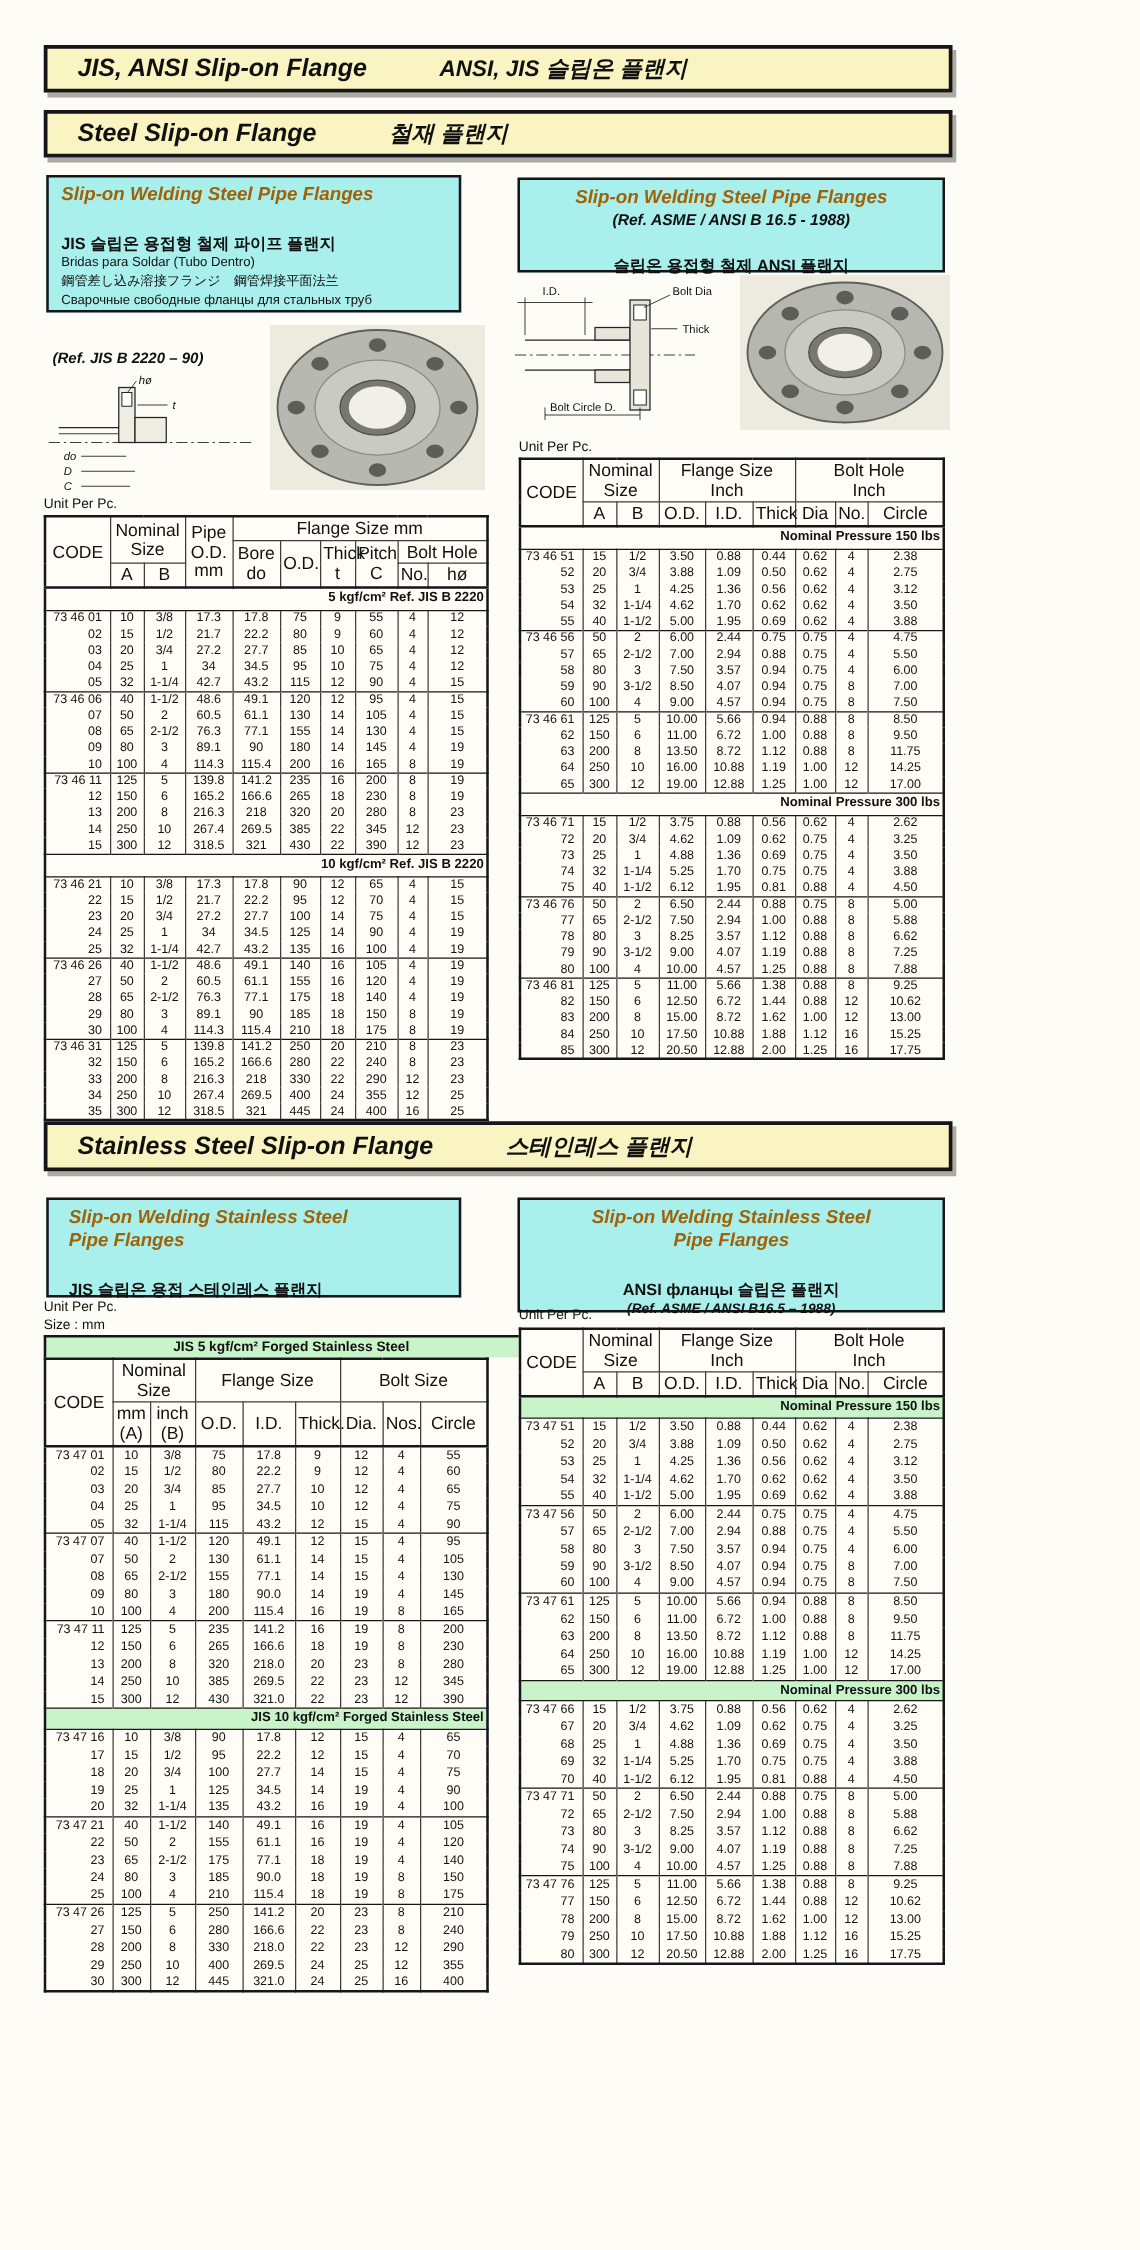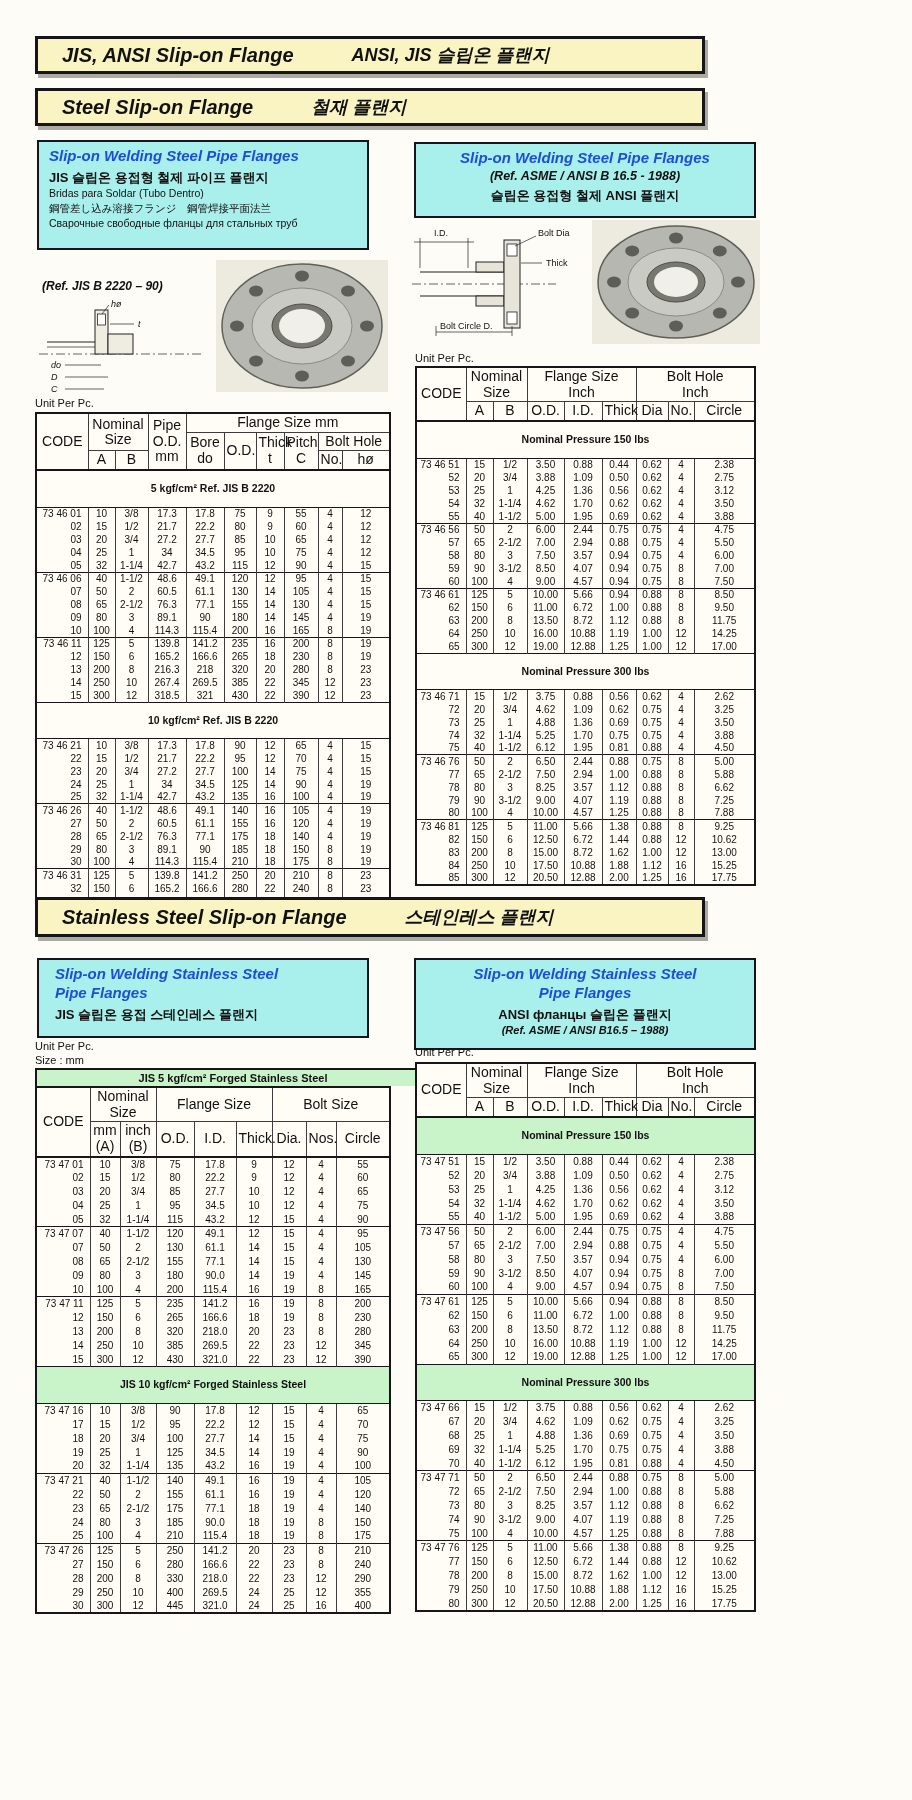--- a/index.html
+++ b/index.html
@@ -1,45 +1,45 @@
 <!DOCTYPE html>
 <html><head>
 <meta charset="utf-8">
 <style>
   *{margin:0;padding:0;box-sizing:border-box}
   html,body{width:912px;height:1800px}
   body{position:relative;background:#fdfcf7;font-family:"Liberation Sans","DejaVu Sans",sans-serif;color:#111;overflow:hidden}
   .abs{position:absolute}
 
-  .banner{position:absolute;left:35px;width:670px;border:3px solid #15151a;background:#faf3c2;
+  .banner{position:absolute;left:35px;width:727px;border:3px solid #15151a;background:#faf3c2;
           display:flex;align-items:center;padding:0 24px;box-shadow:3px 4px 0 rgba(70,70,60,.45)}
   .banner .t-en{font-size:20px;font-weight:bold;font-style:italic;white-space:nowrap}
   .banner .t-ko{font-size:18px;font-weight:bold;font-style:italic;margin-left:58px;white-space:nowrap}
 
   .panel{position:absolute;background:#a9efec;border:2px solid #15151a;padding:5px 10px}
   .panel.center{text-align:center}
-  .pt-en{font-size:15px;font-weight:bold;font-style:italic;color:#1d4ed8;line-height:1.25}
+  .pt-en{font-size:15px;font-weight:bold;font-style:italic;color:#a16207;line-height:1.25}
   .pt-ref{font-size:12.5px;font-weight:bold;font-style:italic;line-height:1.3}
-  .pt-ko{font-size:13px;font-weight:bold;margin-top:3px;line-height:1.35}
+  .pt-ko{font-size:13px;font-weight:bold;margin-top:20px;line-height:1.35}
   .p-line{font-size:10.5px;line-height:1.4}
 
   .note{position:absolute;font-size:11px;text-align:left}
   .ref-note{position:absolute;font-size:12px;font-weight:bold;font-style:italic}
 
   table.data{position:absolute;border-collapse:collapse;border:2px solid #15151a;background:#fffdf6;table-layout:fixed}
   .data th{border:1px solid #3c3c3c;font-size:14px;line-height:1.12;padding:1px 2px;text-align:center;
            vertical-align:middle;font-weight:normal;white-space:pre-line;background:#fffdf6}
   .data thead{border-bottom:2px solid #15151a}
   .data td{border:none;border-left:1px solid #3c3c3c;border-right:1px solid #3c3c3c;
            font-size:10px;line-height:1.1;padding:0 2px;height:13px;text-align:center;
            vertical-align:middle;white-space:pre-line}
   .data tbody td:first-child{text-align:right;padding-right:6px}
   .data tr.grp td{border-top:1.6px solid #15151a}
   .data tr.section-row td{font-weight:bold;font-size:10.5px;height:18px;background:#fffdf6;
-                          text-align:center;border-top:1.6px solid #15151a;border-bottom:1.6px solid #15151a;padding:12px}
+                          text-align:right;border-top:1.6px solid #15151a;border-bottom:1.6px solid #15151a;padding:2px}
   table.green tr.section-row td{background:#c9f3c9}
   #t-ss-jis td,#t-ss-ansi td{height:14px}
 
   .band{position:absolute;background:#c9f3c9;border:2px solid #15151a;border-bottom:none;
         font-weight:bold;font-size:11px;text-align:center;padding:2px 0}
 
   svg text{font-family:"Liberation Sans","DejaVu Sans",sans-serif}
 </style>
 </head>
 <body>

